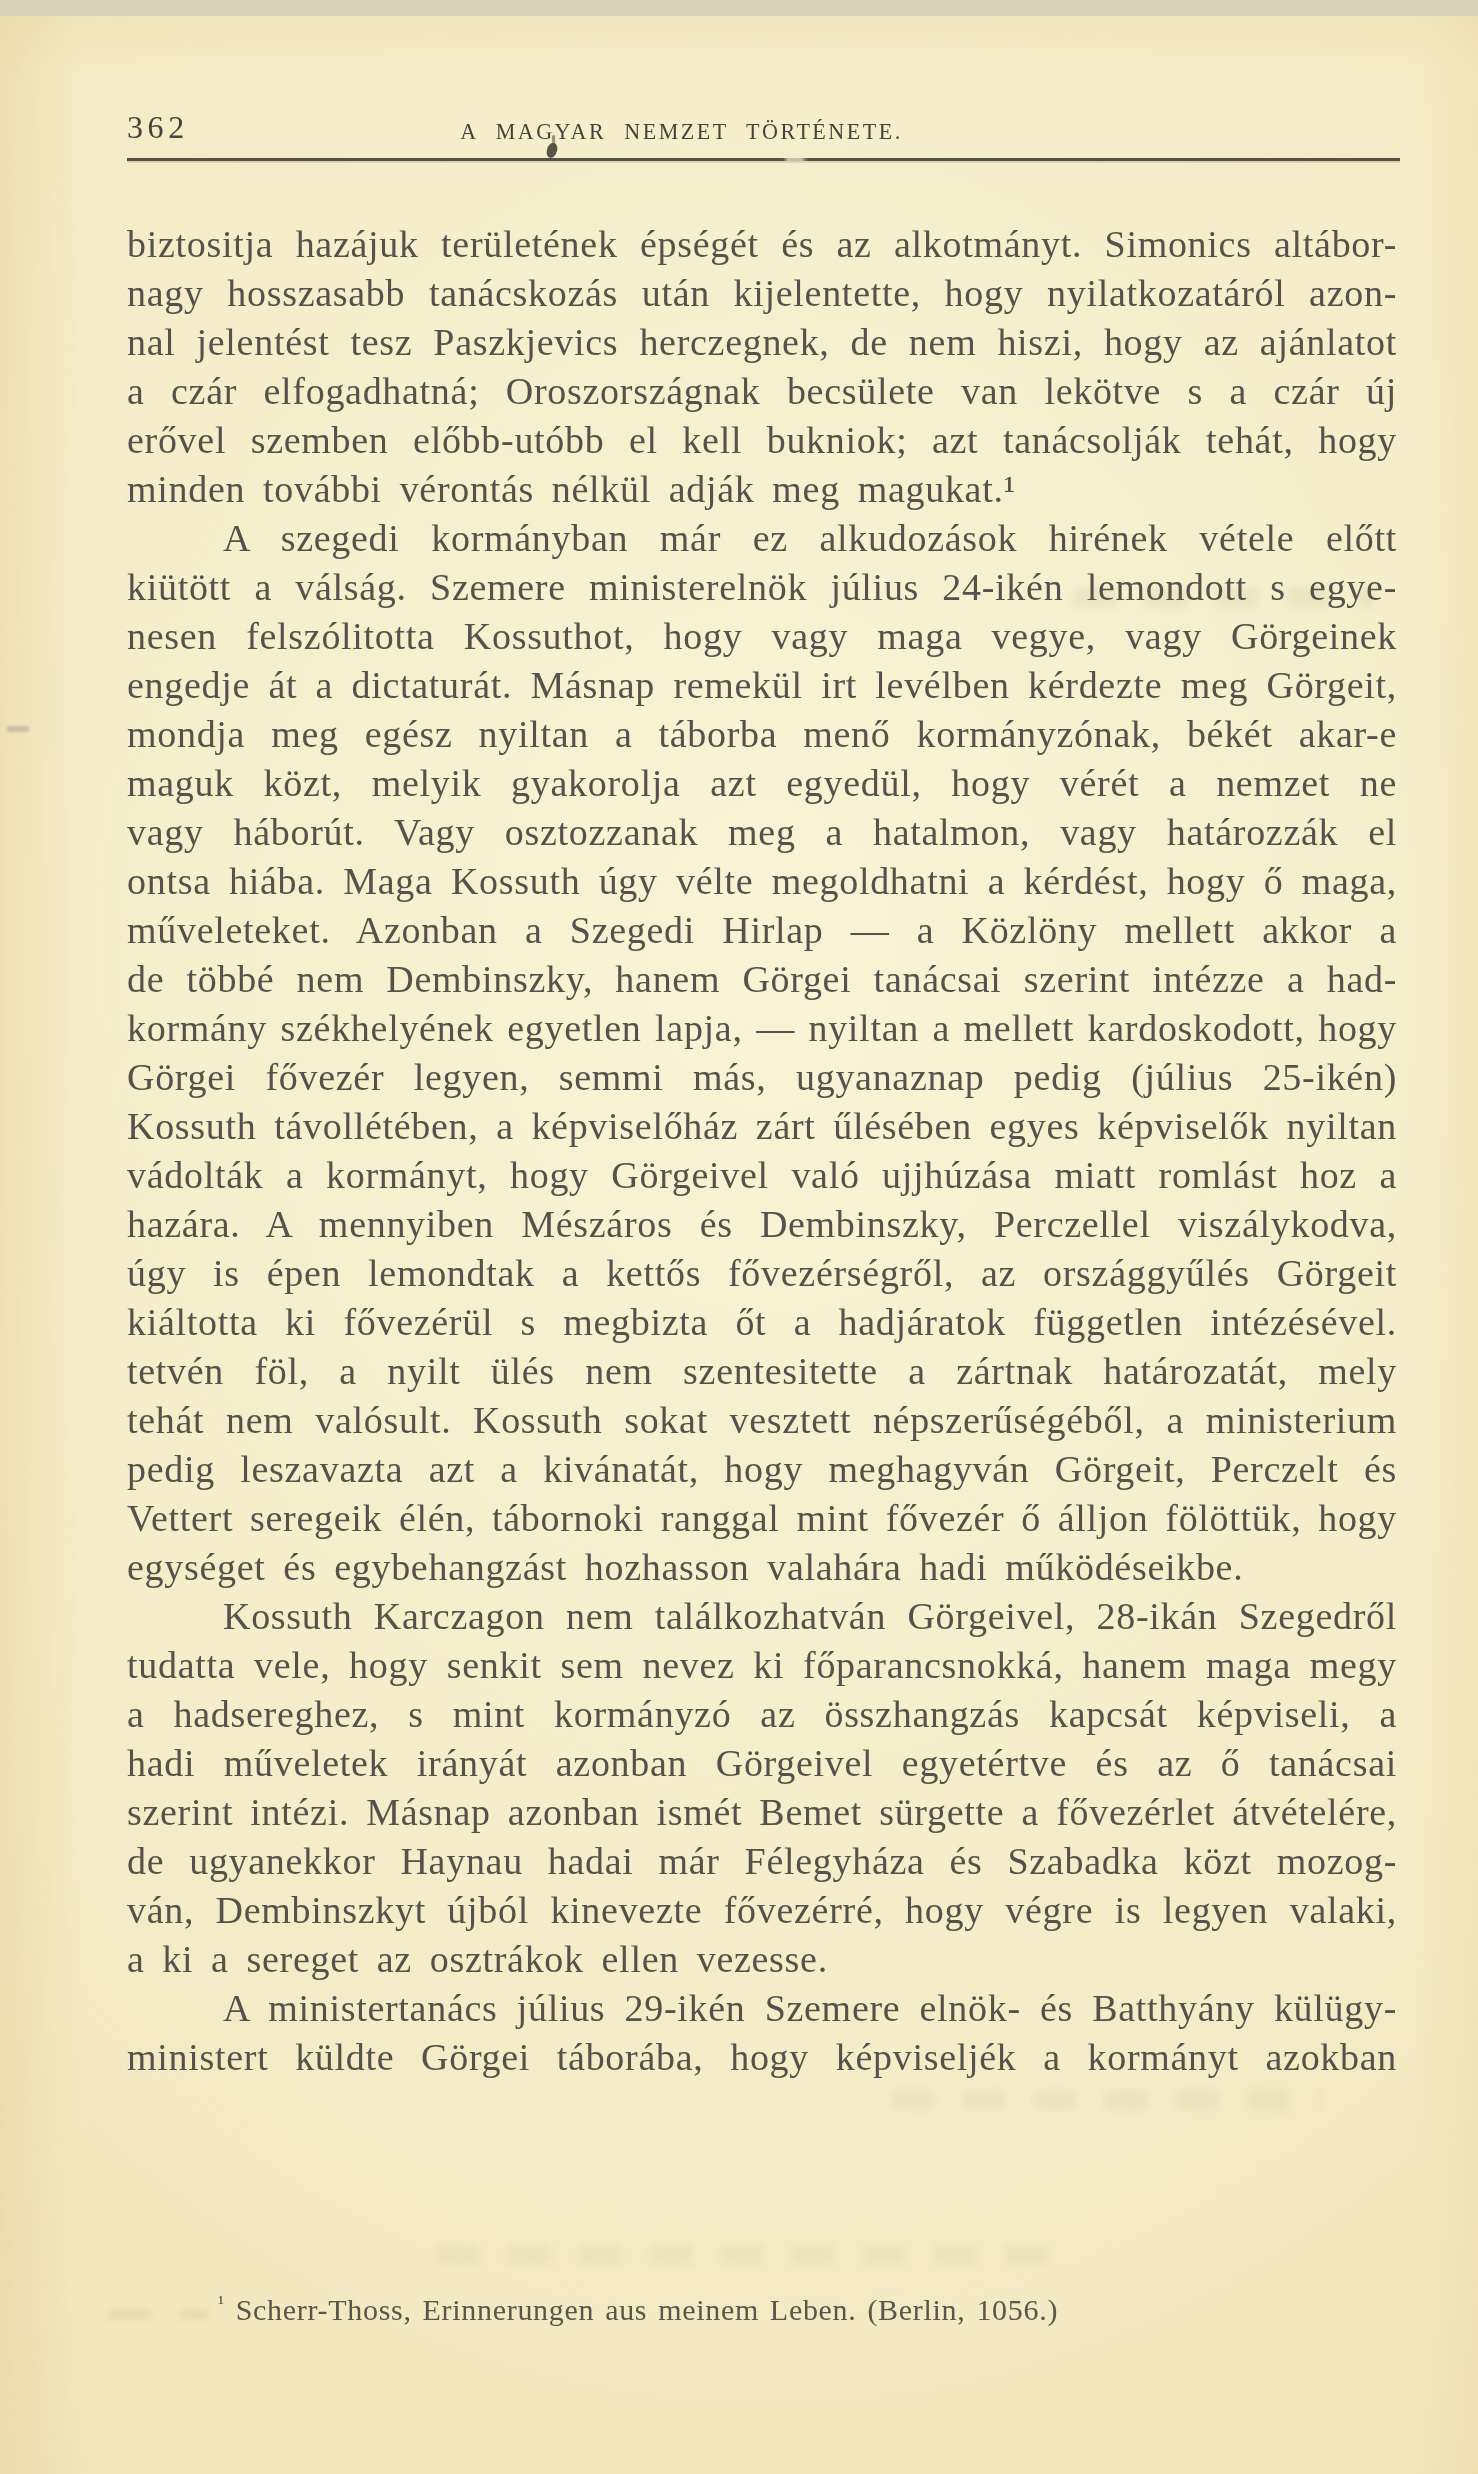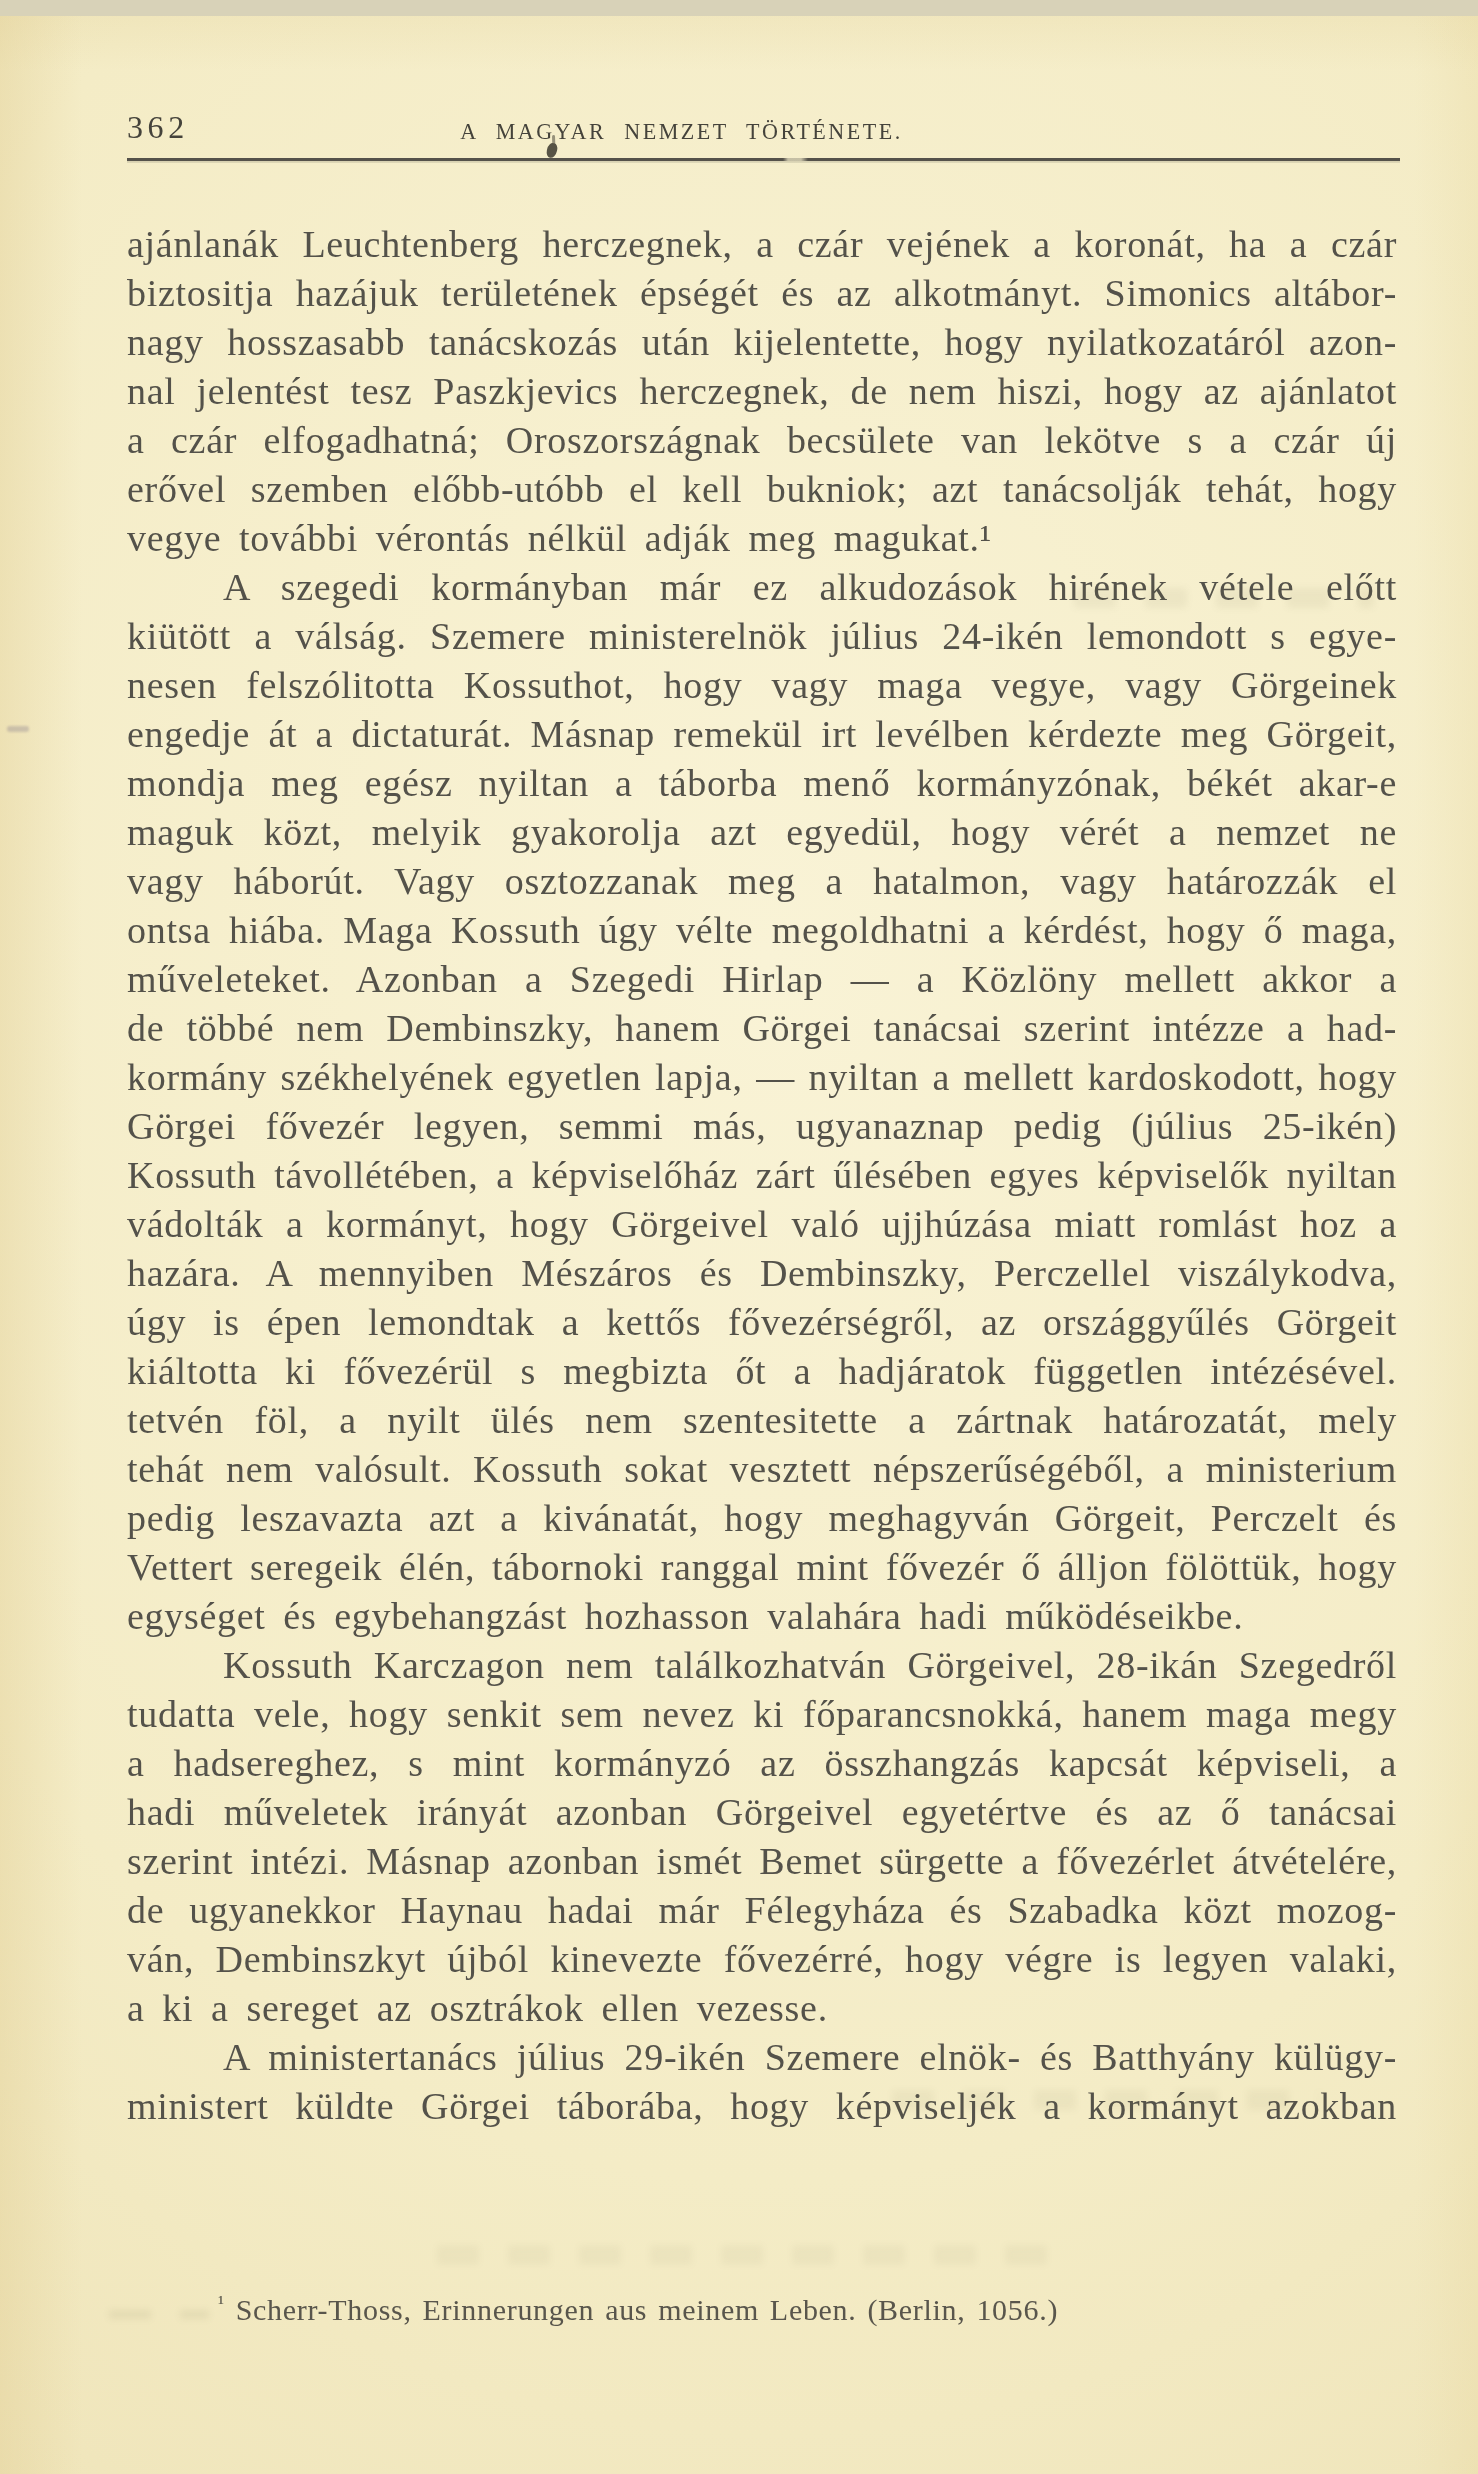--- a/index.html
+++ b/index.html
@@ -80,27 +80,26 @@
 </head>
 <body>
 
 <div class="page">
   <div class="page-number">362</div>
   <div class="header-title">A MAGYAR NEMZET TÖRTÉNETE.</div>
   <div class="header-rule"></div>
 
   <div class="body-text">
       <div>
-        <div class="line j">ajánlanák Leuchtenberg herczegnek, a czár vejének a koronát, ha a czár</div>
         <div class="line j">biztositja hazájuk területének épségét és az alkotmányt. Simonics altábor-</div>
         <div class="line j">nagy hosszasabb tanácskozás után kijelentette, hogy nyilatkozatáról azon-</div>
         <div class="line j">nal jelentést tesz Paszkjevics herczegnek, de nem hiszi, hogy az ajánlatot</div>
         <div class="line j">a czár elfogadhatná; Oroszországnak becsülete van lekötve s a czár új</div>
         <div class="line j">erővel szemben előbb-utóbb el kell bukniok; azt tanácsolják tehát, hogy</div>
-        <div class="line nj">vegye további vérontás nélkül adják meg magukat.¹</div>
+        <div class="line nj">minden további vérontás nélkül adják meg magukat.¹</div>
       </div>
       <div>
         <div class="line j ind">A szegedi kormányban már ez alkudozások hirének vétele előtt</div>
         <div class="line j">kiütött a válság. Szemere ministerelnök július 24-ikén lemondott s egye-</div>
         <div class="line j">nesen felszólitotta Kossuthot, hogy vagy maga vegye, vagy Görgeinek</div>
         <div class="line j">engedje át a dictaturát. Másnap remekül irt levélben kérdezte meg Görgeit,</div>
         <div class="line j">mondja meg egész nyiltan a táborba menő kormányzónak, békét akar-e</div>
         <div class="line j">maguk közt, melyik gyakorolja azt egyedül, hogy vérét a nemzet ne</div>
         <div class="line j">vagy háborút. Vagy osztozzanak meg a hatalmon, vagy határozzák el</div>
         <div class="line j">ontsa hiába. Maga Kossuth úgy vélte megoldhatni a kérdést, hogy ő maga,</div>

